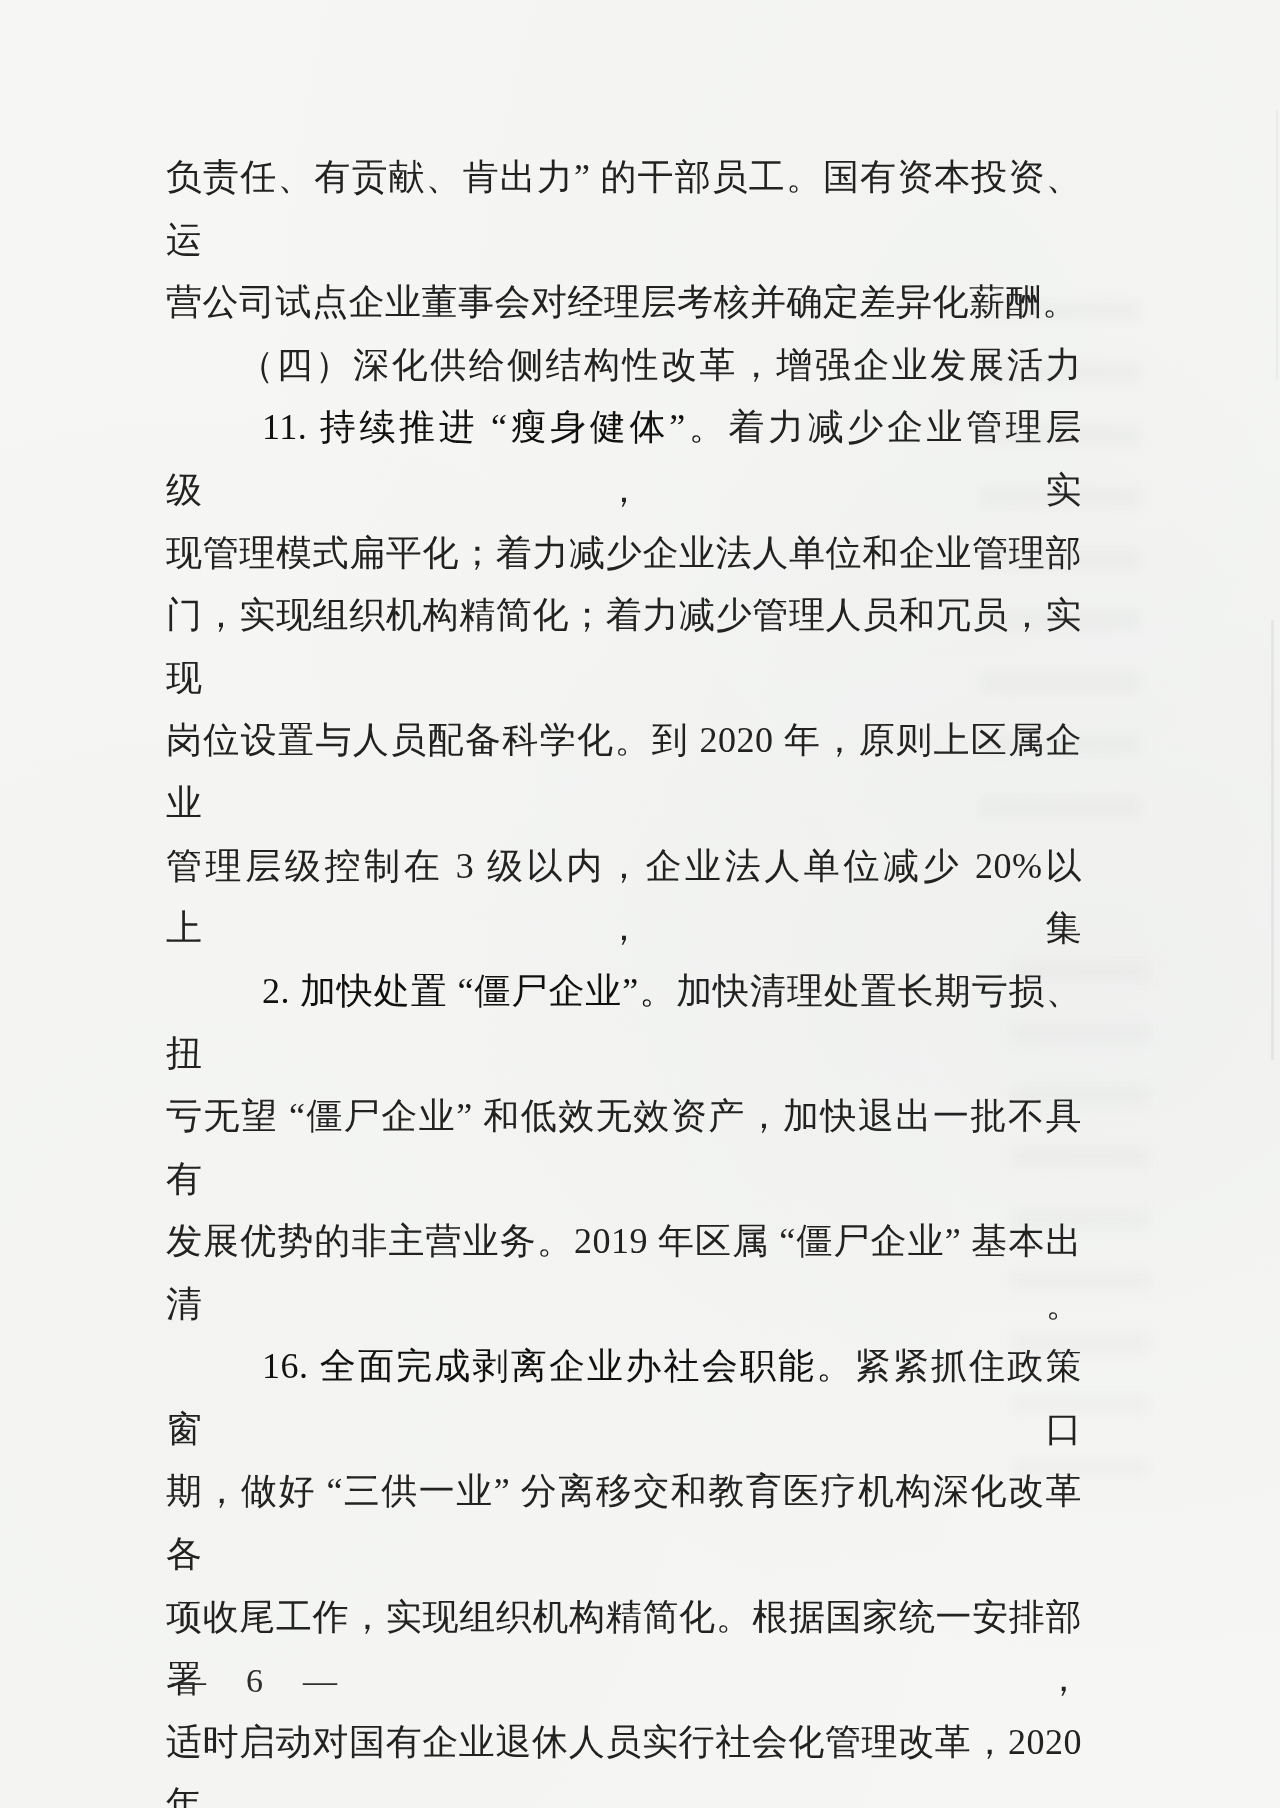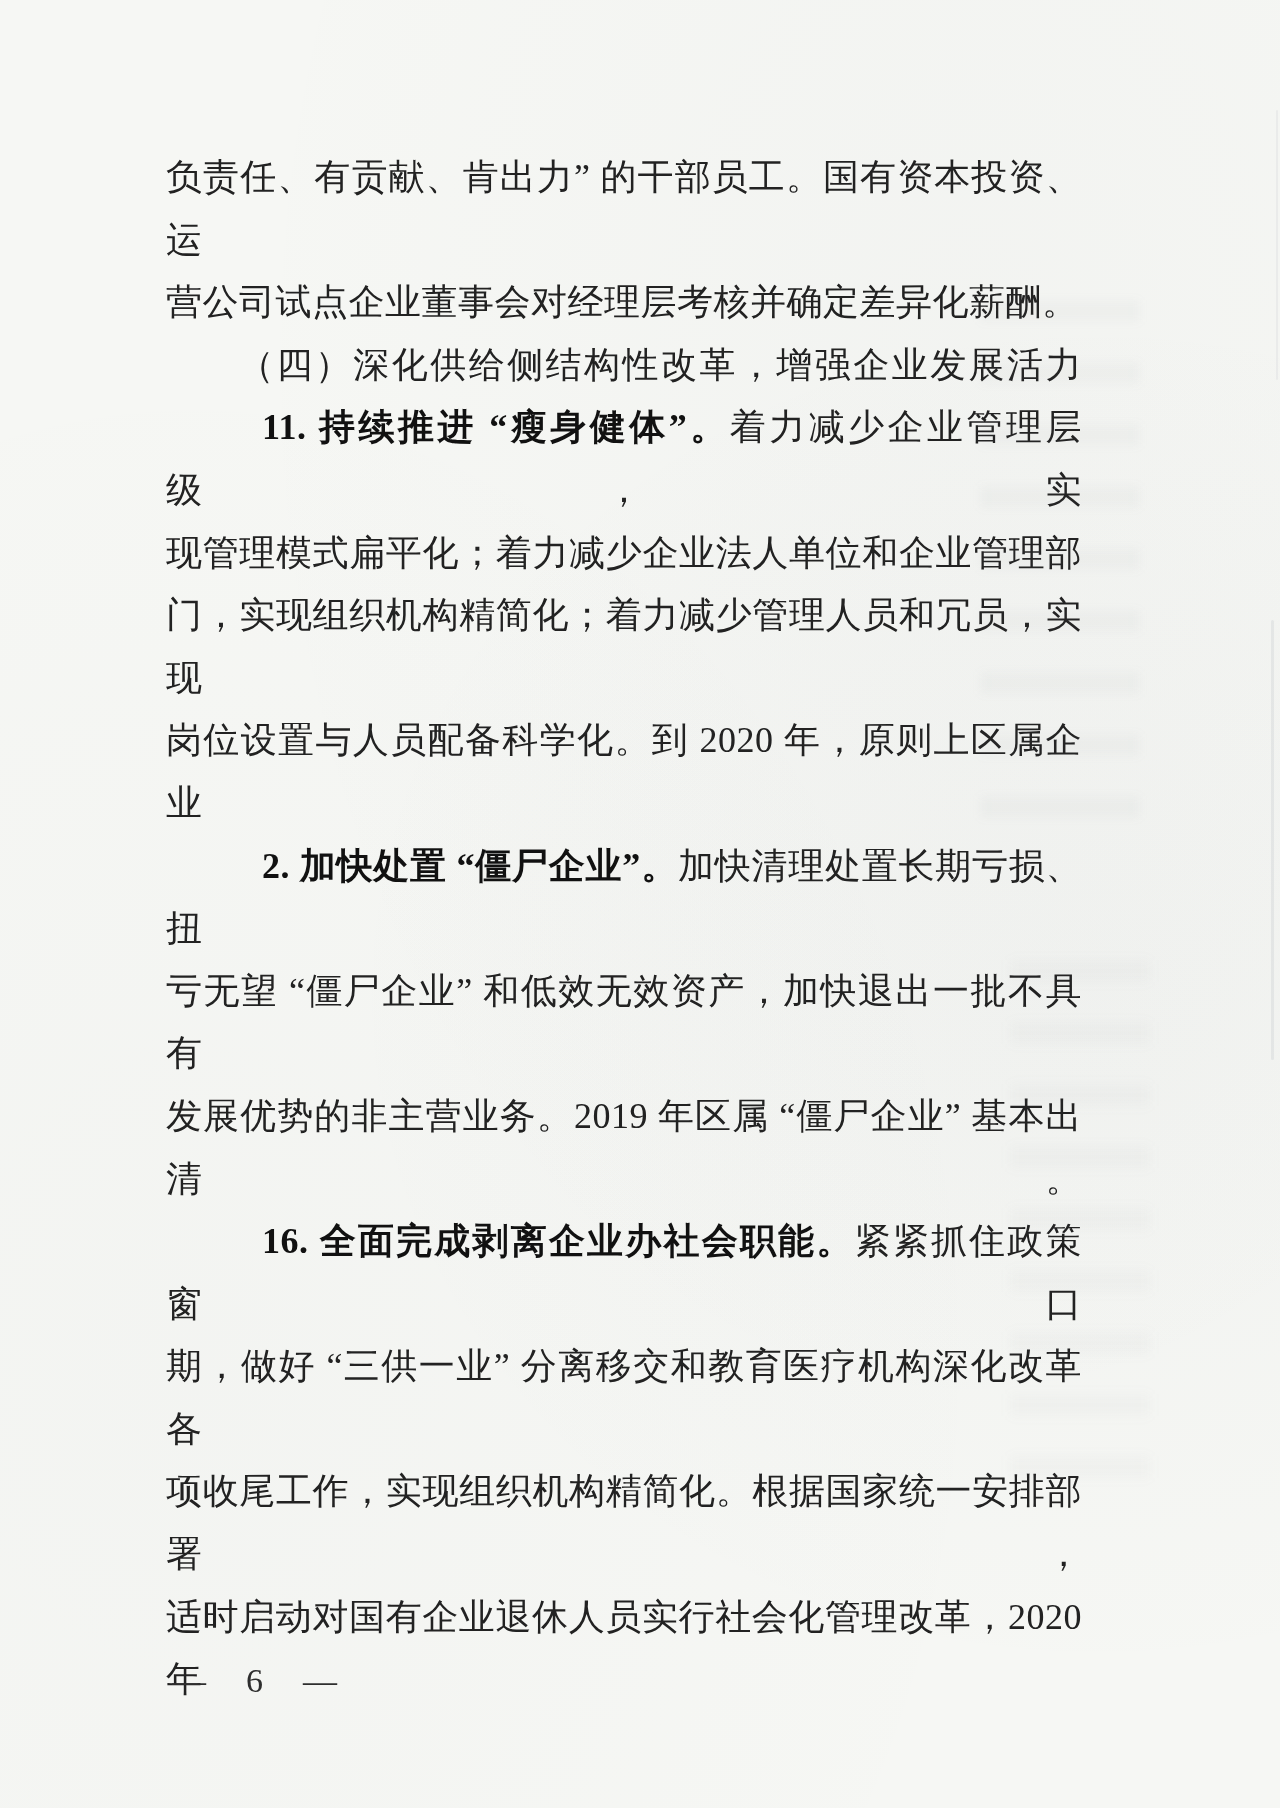--- a/index.html
+++ b/index.html
@@ -29,21 +29,21 @@
     text-align-last:justify;
     -moz-text-align-last:justify;
     white-space:normal;
   }
   .line.no-fill{
     text-align-last:left;
     -moz-text-align-last:left;
   }
   .line.indent-section{ text-indent:72px; }
   .line.indent-item{ text-indent:96px; }
-  .line b{ font-weight:bold; color:#111; }
+  .line b{ font-weight:normal; color:#111; }
   .footer{
     position:absolute;
     left:172px;top:1662px;
     display:flex;align-items:center;gap:40px;
     font-size:34px;color:#2e2e2e;
   }
   .footer .dash{ letter-spacing:0; }
   
   .streak-a{
     position:absolute;right:17px;top:620px;width:3px;height:440px;
@@ -74,20 +74,21 @@
 <div class="page">
 
   <main class="doc-body" id="doc-body">
       <div class="line"><span>负责任、有贡献、肯出力” 的干部员工。国有资本投资、运</span></div>
       <div class="line no-fill"><span>营公司试点企业董事会对经理层考核并确定差异化薪酬。</span></div>
       <div class="line indent-section"><span>（四）深化供给侧结构性改革，增强企业发展活力</span></div>
       <div class="line indent-item"><b>11. 持续推进 “瘦身健体”。</b><span>着力减少企业管理层级，实</span></div>
       <div class="line"><span>现管理模式扁平化；着力减少企业法人单位和企业管理部</span></div>
       <div class="line"><span>门，实现组织机构精简化；着力减少管理人员和冗员，实现</span></div>
       <div class="line"><span>岗位设置与人员配备科学化。到 2020 年，原则上区属企业</span></div>
+      <div class="line"><span>管理层级控制在 3 级以内，企业法人单位减少 20%以上，集</span></div>
       <div class="line indent-item"><b>2. 加快处置 “僵尸企业”。</b><span>加快清理处置长期亏损、扭</span></div>
       <div class="line"><span>亏无望 “僵尸企业” 和低效无效资产，加快退出一批不具有</span></div>
       <div class="line"><span>发展优势的非主营业务。2019 年区属 “僵尸企业” 基本出清。</span></div>
       <div class="line indent-item"><b>16. 全面完成剥离企业办社会职能。</b><span>紧紧抓住政策窗口</span></div>
       <div class="line"><span>期，做好 “三供一业” 分离移交和教育医疗机构深化改革各</span></div>
       <div class="line"><span>项收尾工作，实现组织机构精简化。根据国家统一安排部署，</span></div>
       <div class="line"><span>适时启动对国有企业退休人员实行社会化管理改革，2020 年</span></div>
     </main>
 
   <footer class="footer">

